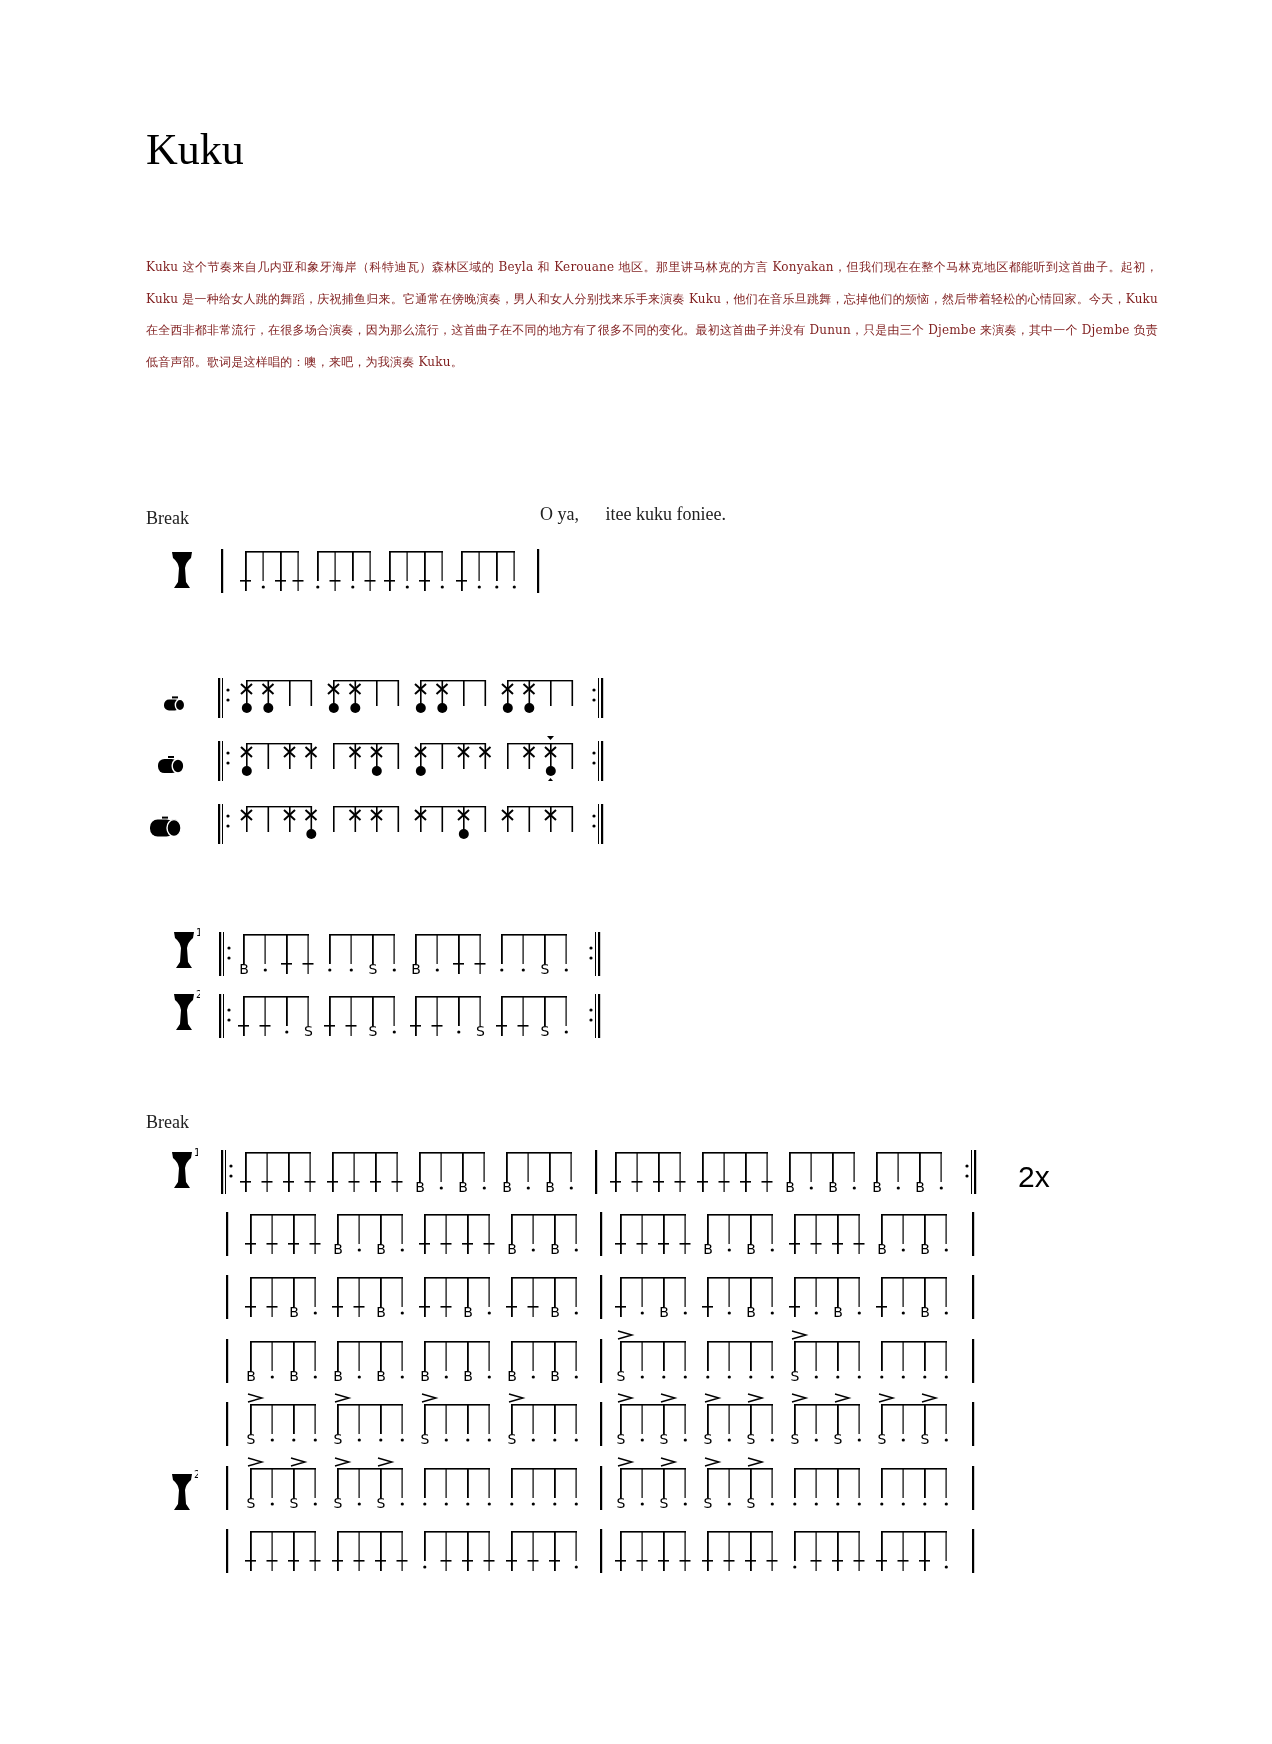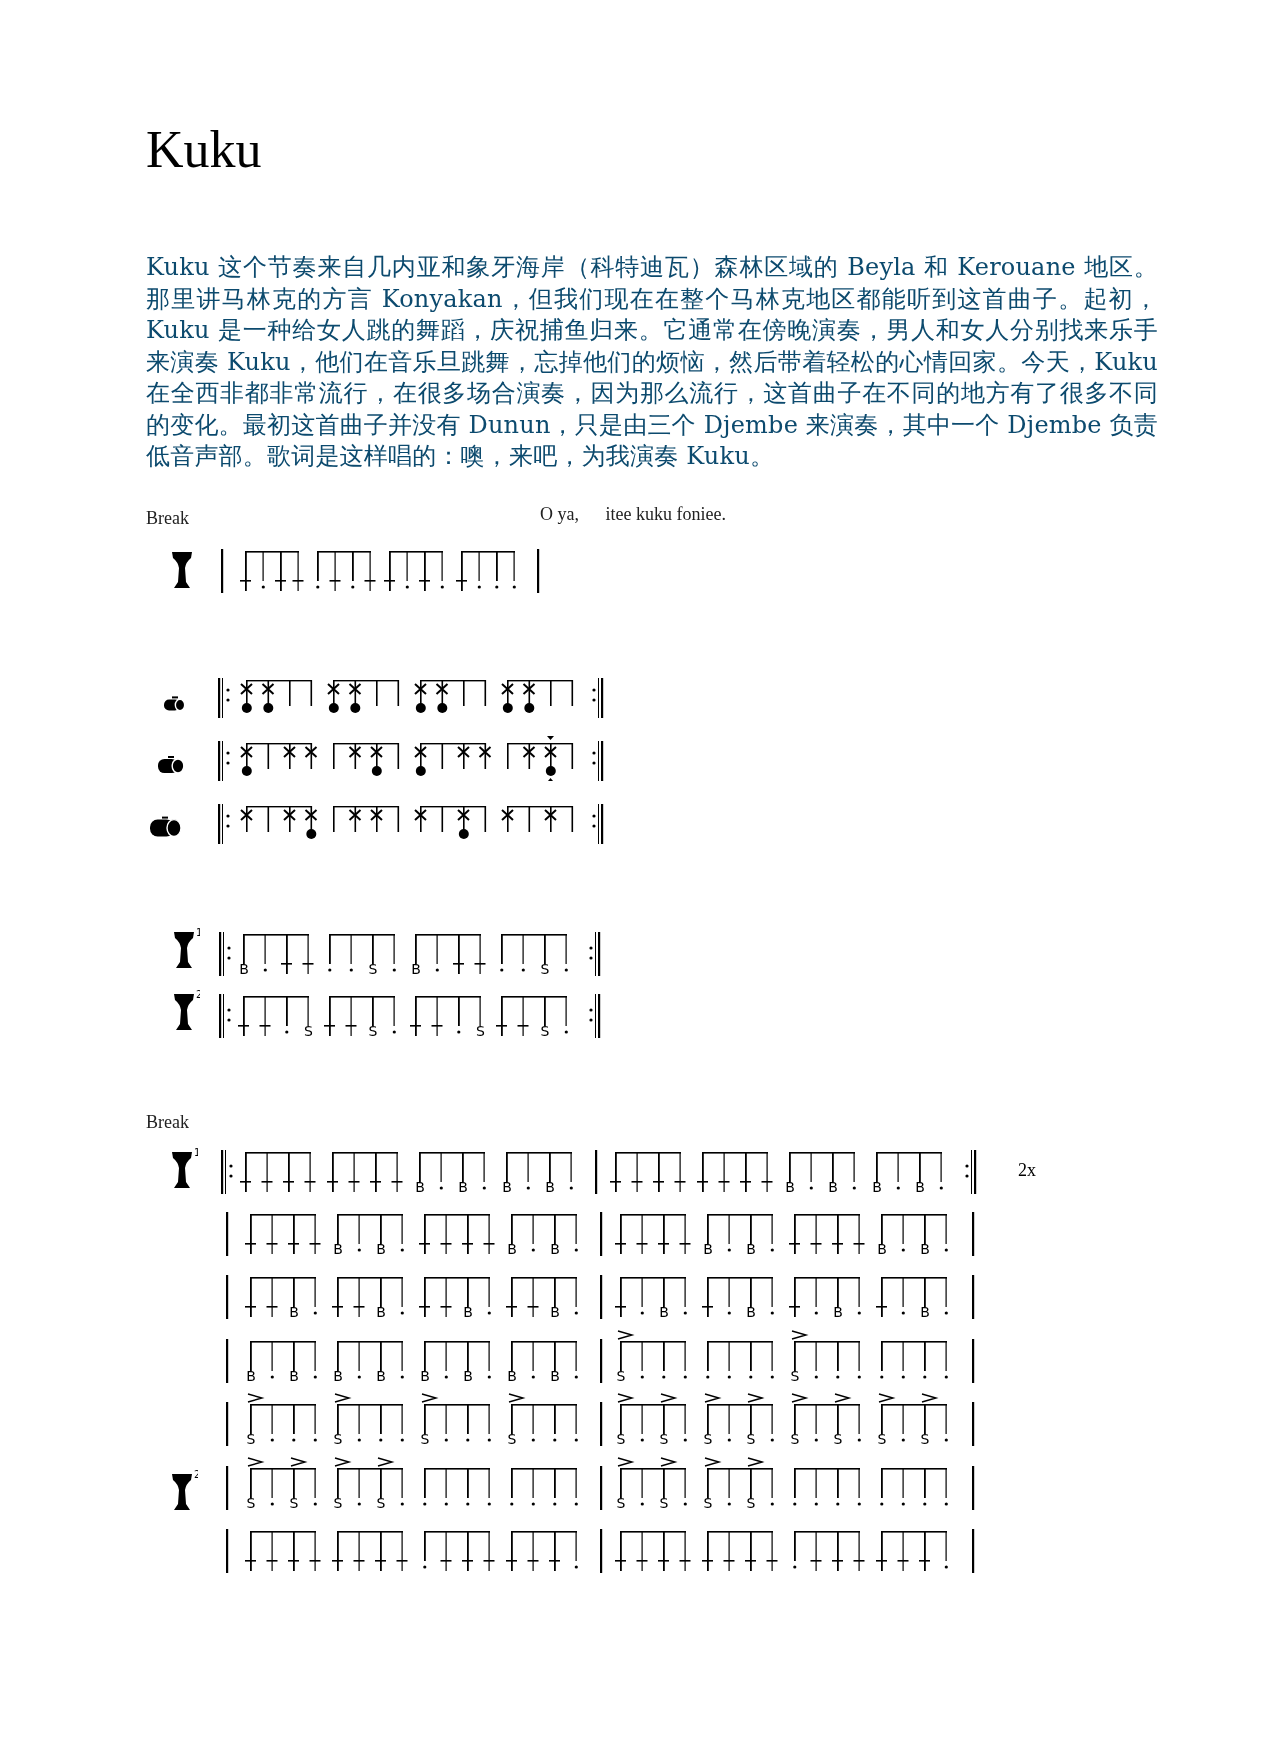--- a/index.html
+++ b/index.html
@@ -1,26 +1,26 @@
 <!DOCTYPE html>
 <html><head>
 <meta charset="utf-8">
 <style>
   html, body { margin: 0; padding: 0; background: #ffffff; }
   body { width: 1272px; height: 1744px; position: relative; overflow: hidden;
          font-family: "DejaVu Serif", serif; color: #000; }
   .title { position: absolute; left: 146px; top: 122px; font-family: "Liberation Serif", serif;
-           font-size: 52px; line-height: 56px; }
+           font-size: 44px; line-height: 56px; }
   .para { position: absolute; left: 146px; top: 252px; width: 1012px; font-family: "DejaVu Serif", serif;
-          font-size: 24px; line-height: 31.5px; color: #0c4a6e; text-align: justify; letter-spacing: 0.2px; }
+          font-size: 12px; line-height: 31.5px; color: #7f1d1d; text-align: justify; letter-spacing: 0.2px; }
   .para p { margin: 0; }
   .lyric { position: absolute; left: 540px; top: 476px; font-family: "Liberation Serif", serif; font-size: 18px; color:#222;margin-top:28px; }
   .lyric span { margin-right: 22px; }
   .label { position: absolute; left: 146px; font-family: "Liberation Serif", serif; font-size: 18px; color:#222; }
-  .rep { position: absolute; font-family: Liberation Serif, serif; font-size: 18px; }
+  .rep { position: absolute; font-family: Liberation Sans, sans-serif; font-size: 30px; }
   svg text { font-family: "DejaVu Sans", sans-serif; }
 </style>
 </head>
 <body>
 
 <div class="title">Kuku</div>
 <div class="para">
     <p>Kuku 这个节奏来自几内亚和象牙海岸（科特迪瓦）森林区域的 Beyla 和 Kerouane 地区。那里讲马林克的方言 Konyakan，但我们现在在整个马林克地区都能听到这首曲子。起初，Kuku 是一种给女人跳的舞蹈，庆祝捕鱼归来。它通常在傍晚演奏，男人和女人分别找来乐手来演奏 Kuku，他们在音乐旦跳舞，忘掉他们的烦恼，然后带着轻松的心情回家。今天，Kuku 在全西非都非常流行，在很多场合演奏，因为那么流行，这首曲子在不同的地方有了很多不同的变化。最初这首曲子并没有 Dunun，只是由三个 Djembe 来演奏，其中一个 Djembe 负责低音声部。歌词是这样唱的：噢，来吧，为我演奏 Kuku。</p>
   </div>
 

